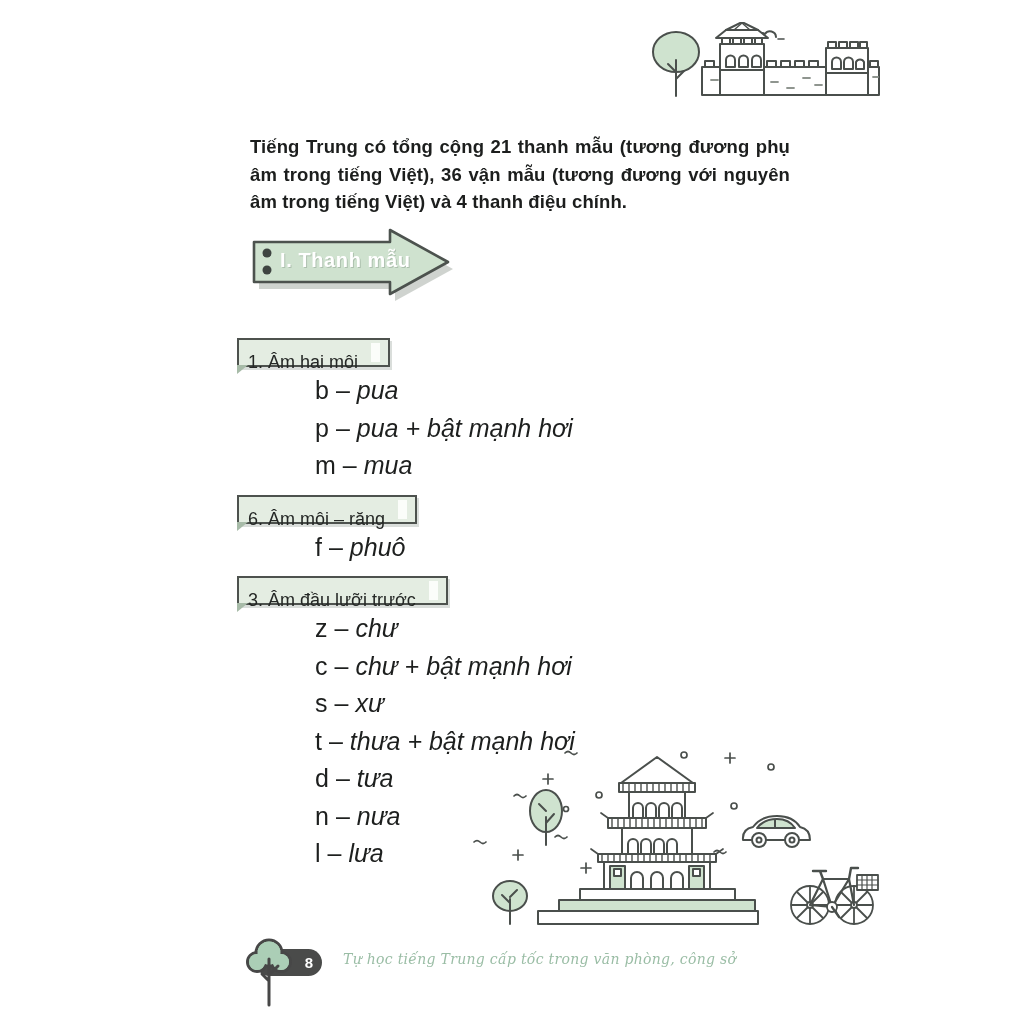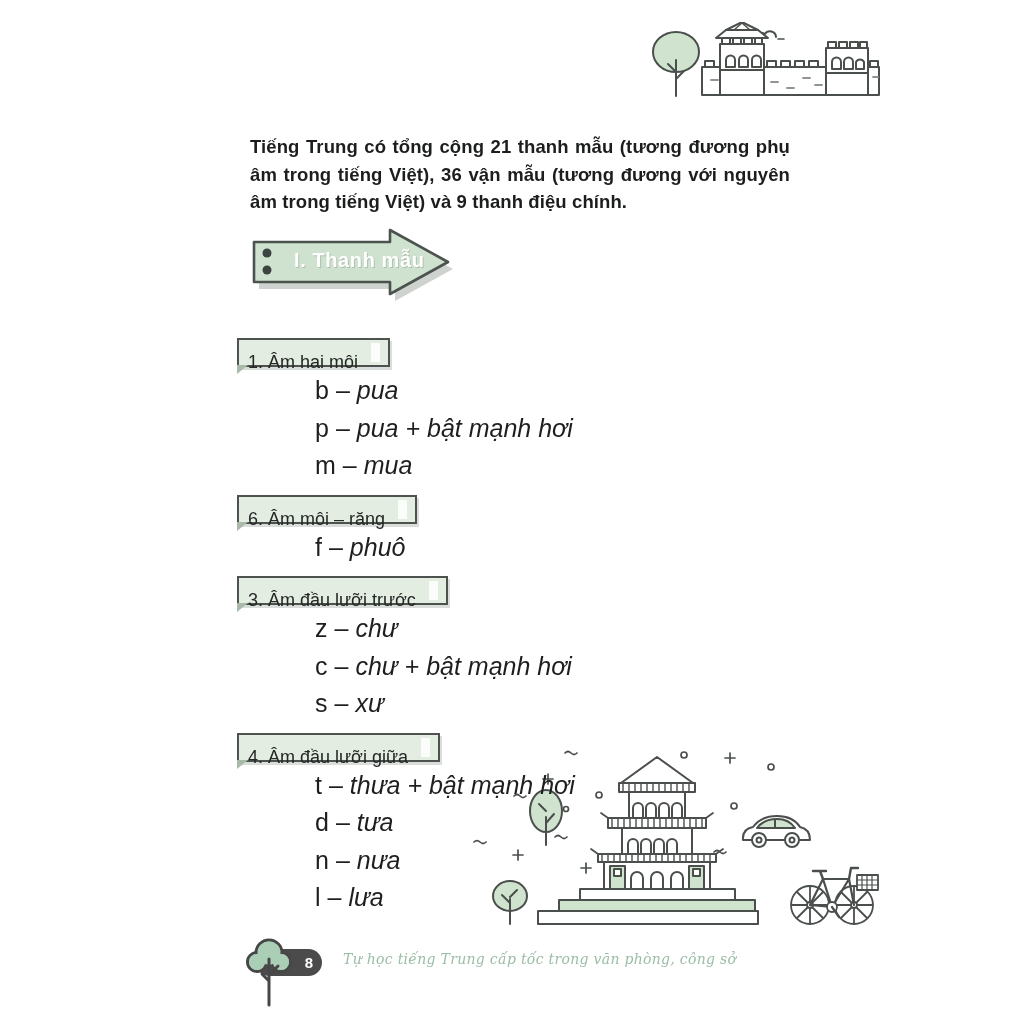--- a/index.html
+++ b/index.html
@@ -12,21 +12,21 @@
   .wall-illus { position:absolute; left:645px; top:22px; width:240px; height:78px; }
 
   
   .intro { position:absolute; left:250px; top:133px; width:540px;
            font-size:18.5px; font-weight:bold; line-height:27.5px;
            text-align:justify; color:#1c1e1d; letter-spacing:0.1px; }
 
   
   .banner { position:absolute; left:250px; top:226px; width:215px; height:82px; }
   .banner svg { position:absolute; left:0; top:0; }
-  .banner .label { position:absolute; left:44px; top:23px; font-size:20px; font-weight:bold;
+  .banner .label { position:absolute; left:30px; top:23px; font-size:20px; font-weight:bold;
                    color:#ffffff; letter-spacing:0.6px; text-shadow:1px 1px 0 rgba(130,150,132,0.45); }
 
   
   .content { position:absolute; left:237px; top:338px; width:600px; z-index:2; }
   .sec-header { position:relative; display:inline-block; background:#e4ede2;
                 border:2px solid #4d524e; padding:10px 30px 0 9px; height:29px; line-height:25px;
                 font-size:18px; color:#252826; box-shadow:2px 3px 0 rgba(150,160,152,0.35);
                 margin-top:10px; }
   .sec:first-child .sec-header { margin-top:0; }
   .sec-header::before { content:""; position:absolute; left:-2px; top:100%; width:0; height:0;
@@ -89,21 +89,21 @@
       <rect x="181" y="26" width="42" height="47" fill="#fff"></rect>
       <rect x="183" y="20" width="8" height="6" fill="#fff"></rect>
       <rect x="194" y="20" width="8" height="6" fill="#fff"></rect>
       <rect x="205" y="20" width="8" height="6" fill="#fff"></rect>
       <rect x="215" y="20" width="7" height="6" fill="#fff"></rect>
       <path d="M187 47 v-7 a4.5 4.5 0 0 1 9 0 v7 z M199 47 v-7 a4.5 4.5 0 0 1 9 0 v7 z M211 47 v-7 a4.5 4.5 0 0 1 8 0 v7 z" fill="#fff"></path>
       <path d="M181 51 H223"></path>
     </g>
   </svg>
 
-  <p class="intro">Tiếng Trung có tổng cộng 21 thanh mẫu (tương đương phụ âm trong tiếng Việt), 36 vận mẫu (tương đương với nguyên âm trong tiếng Việt) và 9 thanh điệu chính.</p>
+  <p class="intro">Tiếng Trung có tổng cộng 21 thanh mẫu (tương đương phụ âm trong tiếng Việt), 36 vận mẫu (tương đương với nguyên âm trong tiếng Việt) và 4 thanh điệu chính.</p>
 
   <div class="banner">
     <svg width="215" height="82" viewBox="0 0 215 82">
       <polygon points="9,23 145,23 145,11 203,43 145,75 145,63 9,63" fill="#c7cbc7" opacity="0.85"></polygon>
       <polygon points="4,16 140,16 140,4 198,36 140,68 140,56 4,56" fill="#cfe2cf" stroke="#4c524e" stroke-width="2.6" stroke-linejoin="round"></polygon>
       <circle cx="17" cy="27" r="4.5" fill="#3e4441"></circle>
       <circle cx="17" cy="44" r="4.5" fill="#3e4441"></circle>
     </svg>
     <span class="label">I. Thanh mẫu</span>
   </div>
@@ -132,24 +132,20 @@
       <div class="sec-header">
         <span>3. Âm đầu lưỡi trước</span>
         <span class="stripe"></span>
       </div>
       <div class="item"><span>z</span><span class="dash">–</span><em>chư</em></div>
       <div class="item"><span>c</span><span class="dash">–</span><em>chư + bật mạnh hơi</em></div>
       <div class="item"><span>s</span><span class="dash">–</span><em>xư</em></div>
     </div>
 
     <div class="sec">
-      <div class="sec-header">
-        <span>4. Âm đầu lưỡi giữa</span>
-        <span class="stripe"></span>
-      </div>
       <div class="item"><span>t</span><span class="dash">–</span><em>thưa + bật mạnh hơi</em></div>
       <div class="item"><span>d</span><span class="dash">–</span><em>tưa</em></div>
       <div class="item"><span>n</span><span class="dash">–</span><em>nưa</em></div>
       <div class="item"><span>l</span><span class="dash">–</span><em>lưa</em></div>
     </div>
 
   </div>
 
   <svg class="temple-illus" viewBox="0 0 430 198" fill="none" stroke="#4a4f4c" stroke-width="2" stroke-linecap="round" stroke-linejoin="round">
     <g stroke-width="1.7">

